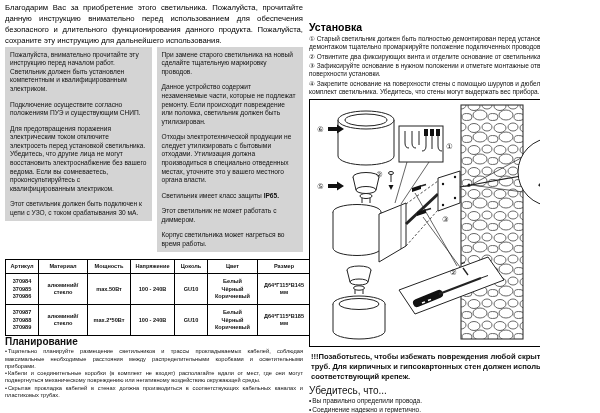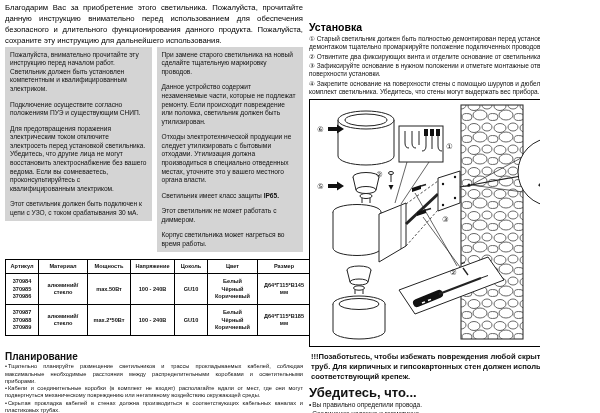--- a/index.html
+++ b/index.html
@@ -17,31 +17,31 @@
   .warn-col p:last-child{margin-bottom:0;}
   .b{font-weight:bold;}
 
   table.spec{border-collapse:collapse;table-layout:fixed;width:298px;margin-top:7px;}
   table.spec th,table.spec td{border:1px solid #000;font-size:5.6px;font-weight:bold;
         text-align:center;vertical-align:middle;padding:1px;white-space:pre-line;line-height:1.35;}
   table.spec thead tr{height:14px;}
   table.spec tbody tr{height:31px;}
   .w1{width:30px}.w2{width:46px}.w3{width:40px}.w4{width:41px}.w5{width:30px}.w6{width:47px}.w7{width:50px}.w8{width:14px}
 
-  .plan-title{font-size:10px;font-weight:bold;margin:15px 0 1px;}
+  .plan-title{font-size:10px;font-weight:bold;margin:0 0 1px;}
   ul.dotlist{margin:0;padding:0;list-style:none;font-size:5.7px;line-height:1.27;text-align:justify;}
   ul.dotlist li::before{content:"•";margin-right:1px;}
 
   .steps p{margin:0 0 1px;font-size:6.5px;line-height:1.28;}
   .diagram-box{border:1.3px solid #000;margin-top:3px;height:246px;position:relative;background:#fff;}
   .diagram-box svg{position:absolute;left:0;top:0;}
   .mk{font-family:"DejaVu Sans",sans-serif;font-size:7.5px;fill:#111;}
 
   .note{font-size:7.6px;font-weight:bold;text-align:left;line-height:1.28;margin:5px 2px 0;}
-  .check-title{font-size:13px;font-weight:bold;margin:4px 0 1px;}
+  .check-title{font-size:10px;font-weight:normal;margin:4px 0 1px;}
   ul.checklist{margin:0;padding:0;list-style:none;font-size:6.5px;line-height:1.32;}
   ul.checklist li::before{content:"•";margin-right:1px;}
 </style>
 </head>
 <body>
 
 <div class="page">
 
   <div class="col-left">
 

